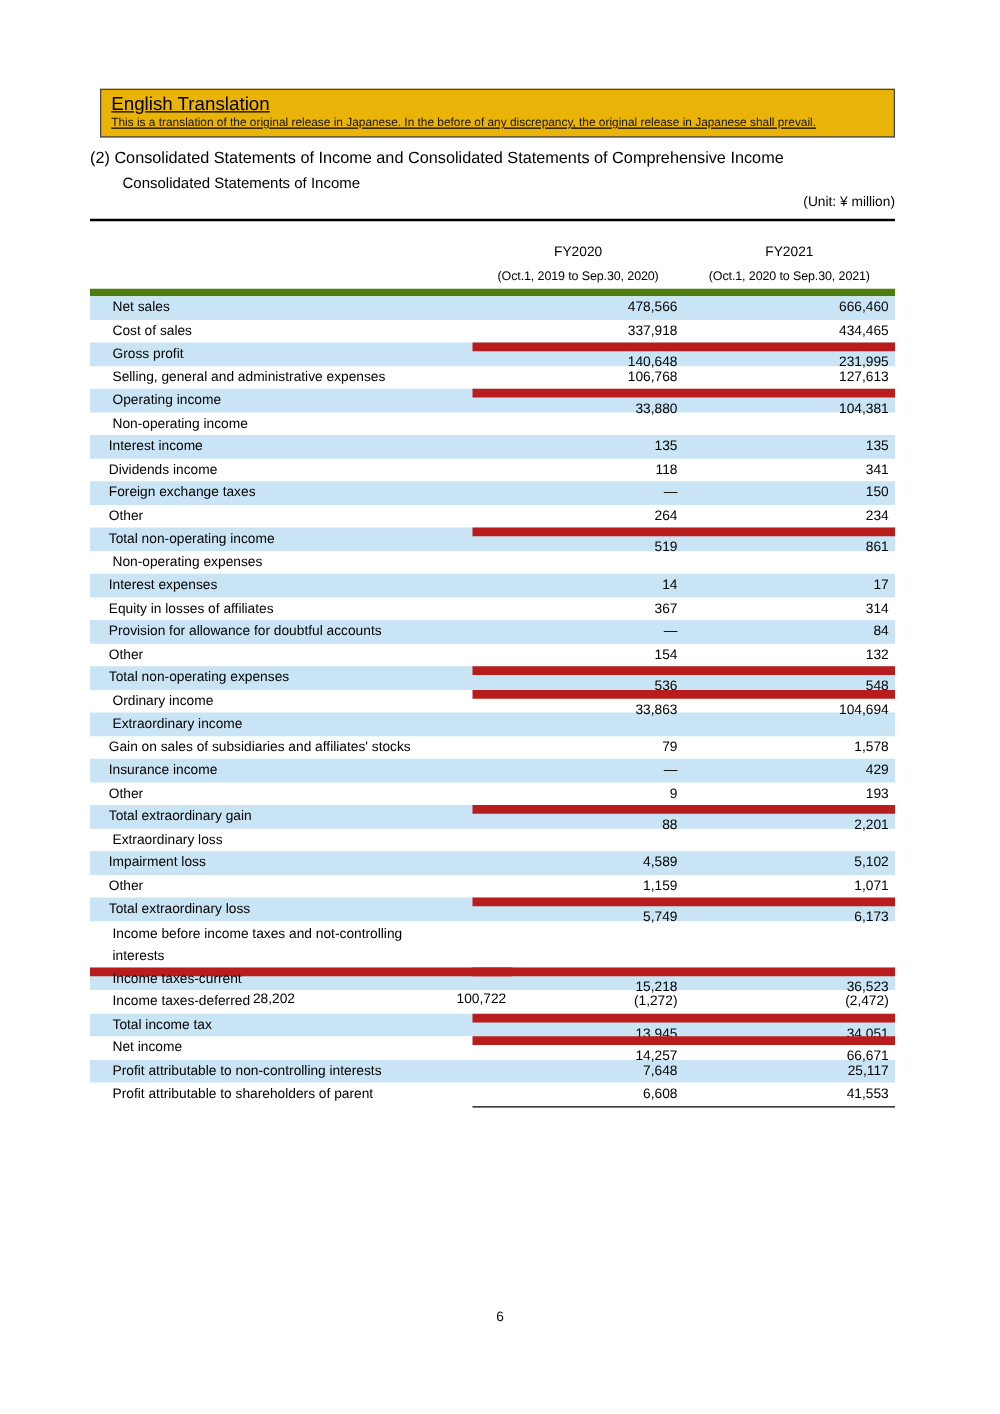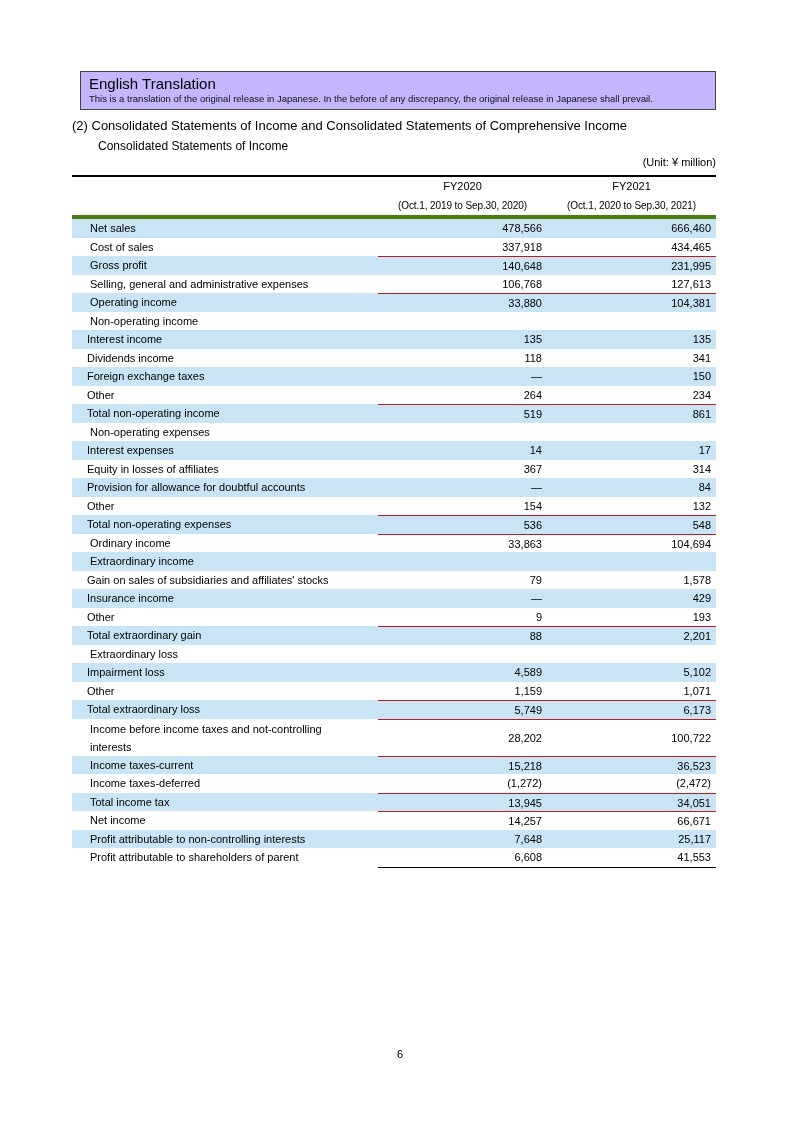--- a/index.html
+++ b/index.html
@@ -7,47 +7,47 @@
   body {
     width:800px; height:1131px;
     position:relative;
     font-family:"Liberation Sans", sans-serif;
     color:#000;
     overflow:hidden;
   }
 
   .translation-box {
     position:absolute; left:80px; top:71px; width:636px;
-    border:1px solid #444; background:#c4b5fd;
+    border:1px solid #444; background:#eab308;text-decoration:underline;
   }
   .translation-title { font-size:15px; padding:3px 8px 1px; }
   .translation-note { font-size:9.5px; padding:0 8px 5px; color:#111; }
 
   .heading1 { position:absolute; left:72px; top:118px; font-size:13px; }
   .heading2 { position:absolute; left:98px; top:139px; font-size:12px; }
   .unit-note { position:absolute; right:84px; top:156px; font-size:11px;text-align:center; }
 
   .income-table {
     position:absolute; left:72px; top:175px; width:644px;
     border-top:2px solid #000; font-size:11px;
   }
-  .thead { border-bottom:4px solid #4d7c0f; }
+  .thead { border-bottom:6px solid #4d7c0f;margin-top:16px; }
   .row { display:flex; height:18.5px; }
   .hrow { height:19px; }
   .label-spacer { width:306px; }
   .nums { display:flex; width:338px; }
   .col-head { width:169px; text-align:center; line-height:19px; white-space:nowrap; }
   .col-head.sub { font-size:10px; letter-spacing:-0.1px; }
 
   .row.shaded { background:var(--stripe, #c9e5f5); }
   .row .label { width:306px; padding-left:18px; line-height:18.5px; white-space:nowrap; }
   .row .label.indent { padding-left:15px; }
   .num { width:169px; text-align:right; padding-right:5px; line-height:18.5px; }
-  .row.line-above .nums { border-top:1px solid #b91c1c; }
-  .row.tall { height:37px; }
+  .row.line-above .nums { border-top:7px solid #b91c1c; }
+  .row.tall { height:37px;flex-direction:column; }
   .row.tall .label { white-space:normal; line-height:18px; padding-top:1px; padding-right:40px; }
   .row.tall .num { line-height:36px; }
   .bottom-line { margin-left:306px; width:338px; border-top:1px solid #000; }
 
   .page-number { position:absolute; top:1048px; left:0; width:100%; text-align:center; font-size:11px; }
 </style>
 </head>
 <body>
 
 <div class="translation-box">

